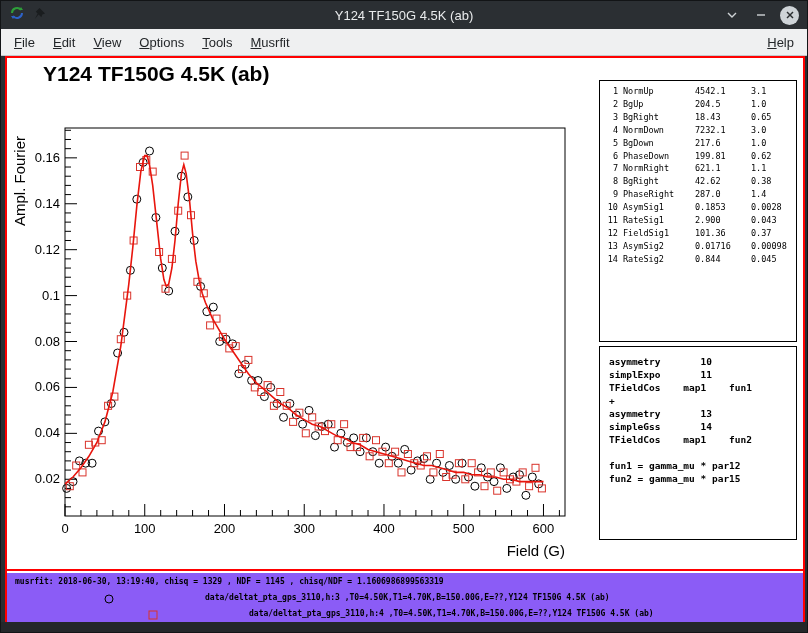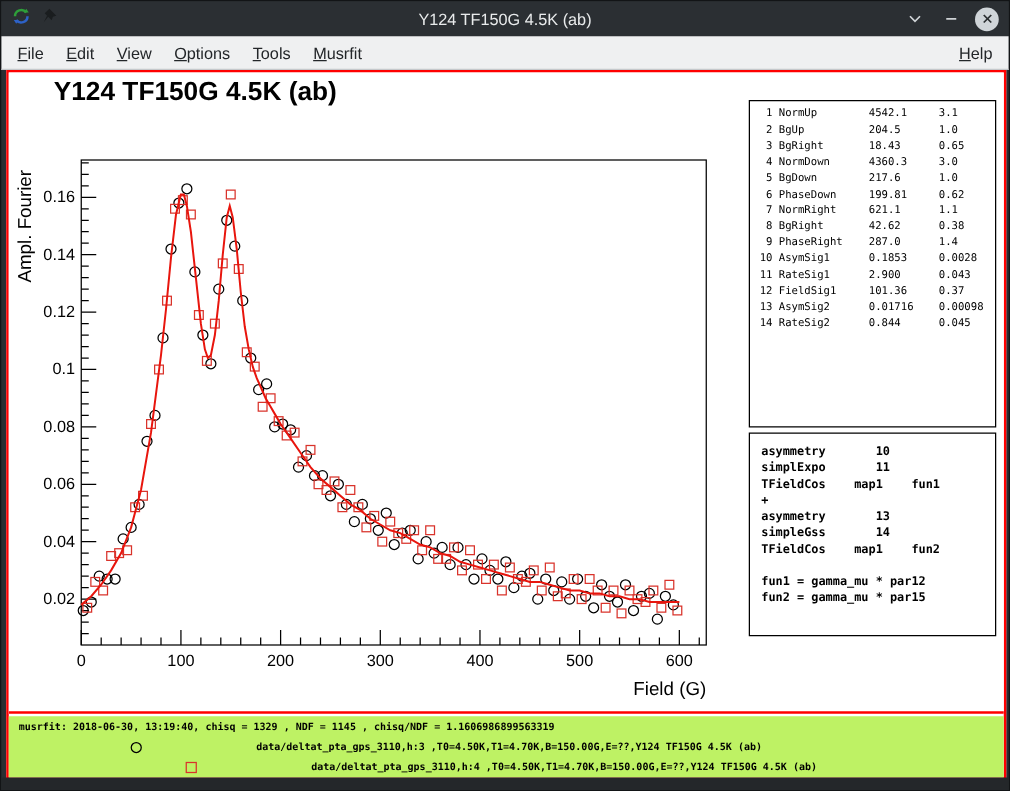--- a/index.html
+++ b/index.html
@@ -36,25 +36,25 @@
   .tick { font:13px "Liberation Sans", sans-serif; fill:#000; }
   .axis-title { font:15px "Liberation Sans", sans-serif; fill:#000; }
   .param-box { position:absolute; left:592px; top:22px; width:198px; height:262px;
     border:1px solid #000; background:#fff; padding:4px 5px;
     font:8.5px/12.9px "DejaVu Sans Mono", monospace; color:#000; }
   .p-row { display:flex; white-space:pre; }
   .p-idx { width:13px; text-align:right; margin-right:5px; }
   .p-name { width:72px; }
   .p-val { width:56px; }
   .p-err { flex:1; }
-  .theory-box { position:absolute; left:592px; top:288px; width:198px; height:163px;
+  .theory-box { position:absolute; left:592px; top:288px; width:198px; height:194px;
     border:1px solid #000; background:#fff; padding:8px 9px;
     font:bold 9.5px/13px "DejaVu Sans Mono", monospace; color:#000; }
   
-  .infopad { position:absolute; top:515px; left:0; right:0; bottom:0; background:#bef264;padding-left:20px; }
+  .infopad { position:absolute; top:515px; left:0; right:0; bottom:0; background:#8b5cf6;padding-left:20px; }
   .stats { position:absolute; left:8px; top:4px;
     font:bold 8px/10px "DejaVu Sans Mono", monospace; color:#000; }
   .legend { position:absolute; left:0; top:0; right:0; bottom:0; }
   .legend-row { position:absolute; left:0; width:100%; height:16px; }
   .legend-marker { position:absolute; left:96px; top:1px; }
   .legend-label { position:absolute; left:198px; top:3px;
     font:bold 8px/10px "DejaVu Sans Mono", monospace; color:#000; white-space:nowrap; }
   .bottomstrip { position:absolute; left:0; right:0; bottom:0; height:10px; background:#24272a; }
 </style>
 </head>
@@ -358,21 +358,21 @@
           <rect x="531.4" y="426.9" width="7" height="7" fill="none" stroke="#d9332b"></rect>
           <polyline points="58.0,425.9 66.0,419.0 73.9,409.8 81.9,398.3 89.9,384.5 97.9,363.9 105.8,334.0 113.8,288.1 121.8,226.1 125.8,189.4 129.8,148.1 133.8,113.6 137.7,97.6 140.1,97.6 142.5,106.7 145.7,127.4 149.7,164.1 153.7,200.9 156.9,221.5 159.3,228.4 161.7,226.1 164.9,210.0 168.0,182.5 171.2,145.8 174.4,115.9 176.8,106.7 179.2,115.9 182.4,141.2 185.6,175.6 188.8,203.2 192.0,221.5 195.2,235.3 198.4,244.5 201.5,251.4 205.5,260.6 209.5,267.4 213.5,274.3 217.5,281.2 225.5,292.7 233.4,304.2 241.4,315.7 249.4,324.8 257.4,331.7 265.3,338.6 273.3,345.5 281.3,350.1 289.3,357.0 297.2,361.6 305.2,366.2 313.2,368.5 321.2,373.1 329.1,377.6 337.1,379.9 345.1,384.5 353.1,386.8 361.0,391.4 369.0,393.7 377.0,396.0 385.0,398.3 392.9,400.6 400.9,402.9 408.9,405.2 416.9,407.5 424.8,407.5 432.8,409.8 440.8,412.1 448.7,414.4 456.7,414.4 464.7,416.7 472.7,416.7 480.6,419.0 488.6,419.0 496.6,421.3 504.6,421.3 512.5,423.6 520.5,423.6 528.5,423.6 536.5,423.6" fill="none" stroke="#e8150d" stroke-width="1.6"></polyline>
           <text x="558" y="498" text-anchor="end" class="axis-title">Field (G)</text>
           <text transform="translate(18,168) rotate(-90)" text-anchor="start" class="axis-title">Ampl. Fourier</text>
         </svg>
       <div class="plot-title">Y124 TF150G 4.5K (ab)</div>
       <div class="param-box">
           <div class="p-row"><span class="p-idx">1</span><span class="p-name">NormUp</span><span class="p-val">4542.1</span><span class="p-err">3.1</span></div>
           <div class="p-row"><span class="p-idx">2</span><span class="p-name">BgUp</span><span class="p-val">204.5</span><span class="p-err">1.0</span></div>
           <div class="p-row"><span class="p-idx">3</span><span class="p-name">BgRight</span><span class="p-val">18.43</span><span class="p-err">0.65</span></div>
-          <div class="p-row"><span class="p-idx">4</span><span class="p-name">NormDown</span><span class="p-val">4360.3</span><span class="p-err">3.0</span></div>
+          <div class="p-row"><span class="p-idx">4</span><span class="p-name">NormDown</span><span class="p-val">7232.1</span><span class="p-err">3.0</span></div>
           <div class="p-row"><span class="p-idx">5</span><span class="p-name">BgDown</span><span class="p-val">217.6</span><span class="p-err">1.0</span></div>
           <div class="p-row"><span class="p-idx">6</span><span class="p-name">PhaseDown</span><span class="p-val">199.81</span><span class="p-err">0.62</span></div>
           <div class="p-row"><span class="p-idx">7</span><span class="p-name">NormRight</span><span class="p-val">621.1</span><span class="p-err">1.1</span></div>
           <div class="p-row"><span class="p-idx">8</span><span class="p-name">BgRight</span><span class="p-val">42.62</span><span class="p-err">0.38</span></div>
           <div class="p-row"><span class="p-idx">9</span><span class="p-name">PhaseRight</span><span class="p-val">287.0</span><span class="p-err">1.4</span></div>
           <div class="p-row"><span class="p-idx">10</span><span class="p-name">AsymSig1</span><span class="p-val">0.1853</span><span class="p-err">0.0028</span></div>
           <div class="p-row"><span class="p-idx">11</span><span class="p-name">RateSig1</span><span class="p-val">2.900</span><span class="p-err">0.043</span></div>
           <div class="p-row"><span class="p-idx">12</span><span class="p-name">FieldSig1</span><span class="p-val">101.36</span><span class="p-err">0.37</span></div>
           <div class="p-row"><span class="p-idx">13</span><span class="p-name">AsymSig2</span><span class="p-val">0.01716</span><span class="p-err">0.00098</span></div>
           <div class="p-row"><span class="p-idx">14</span><span class="p-name">RateSig2</span><span class="p-val">0.844</span><span class="p-err">0.045</span></div>

